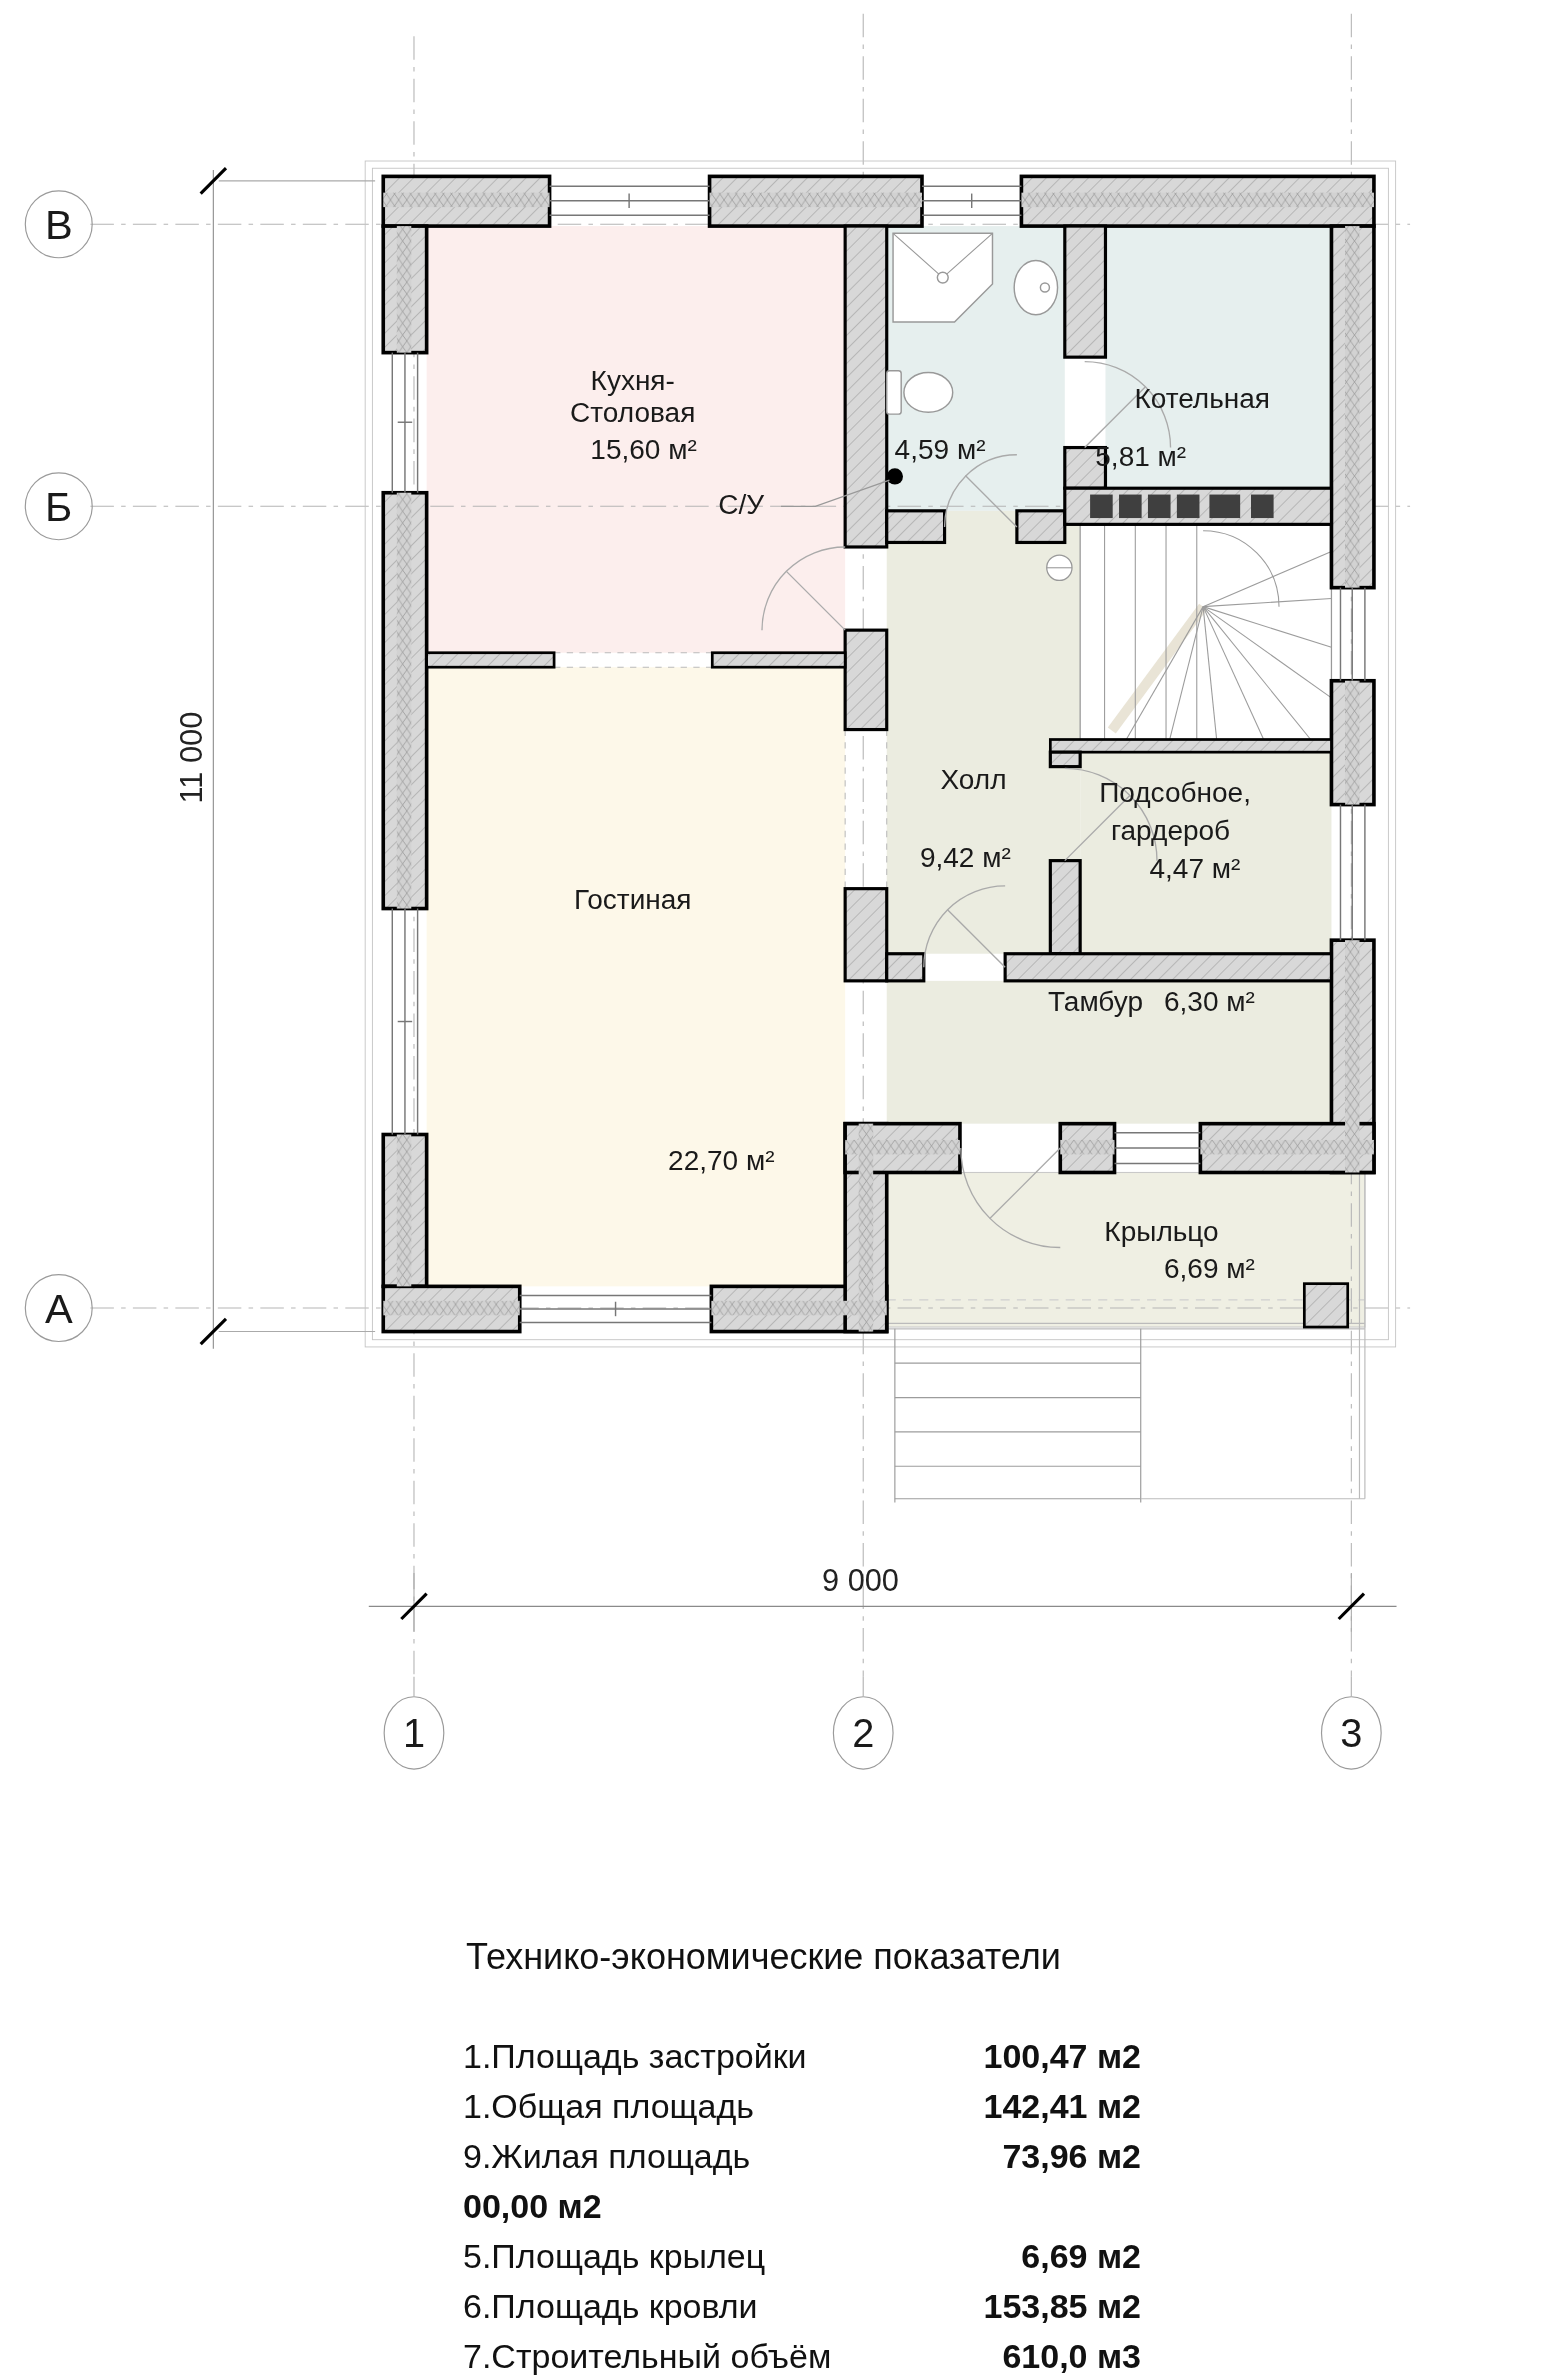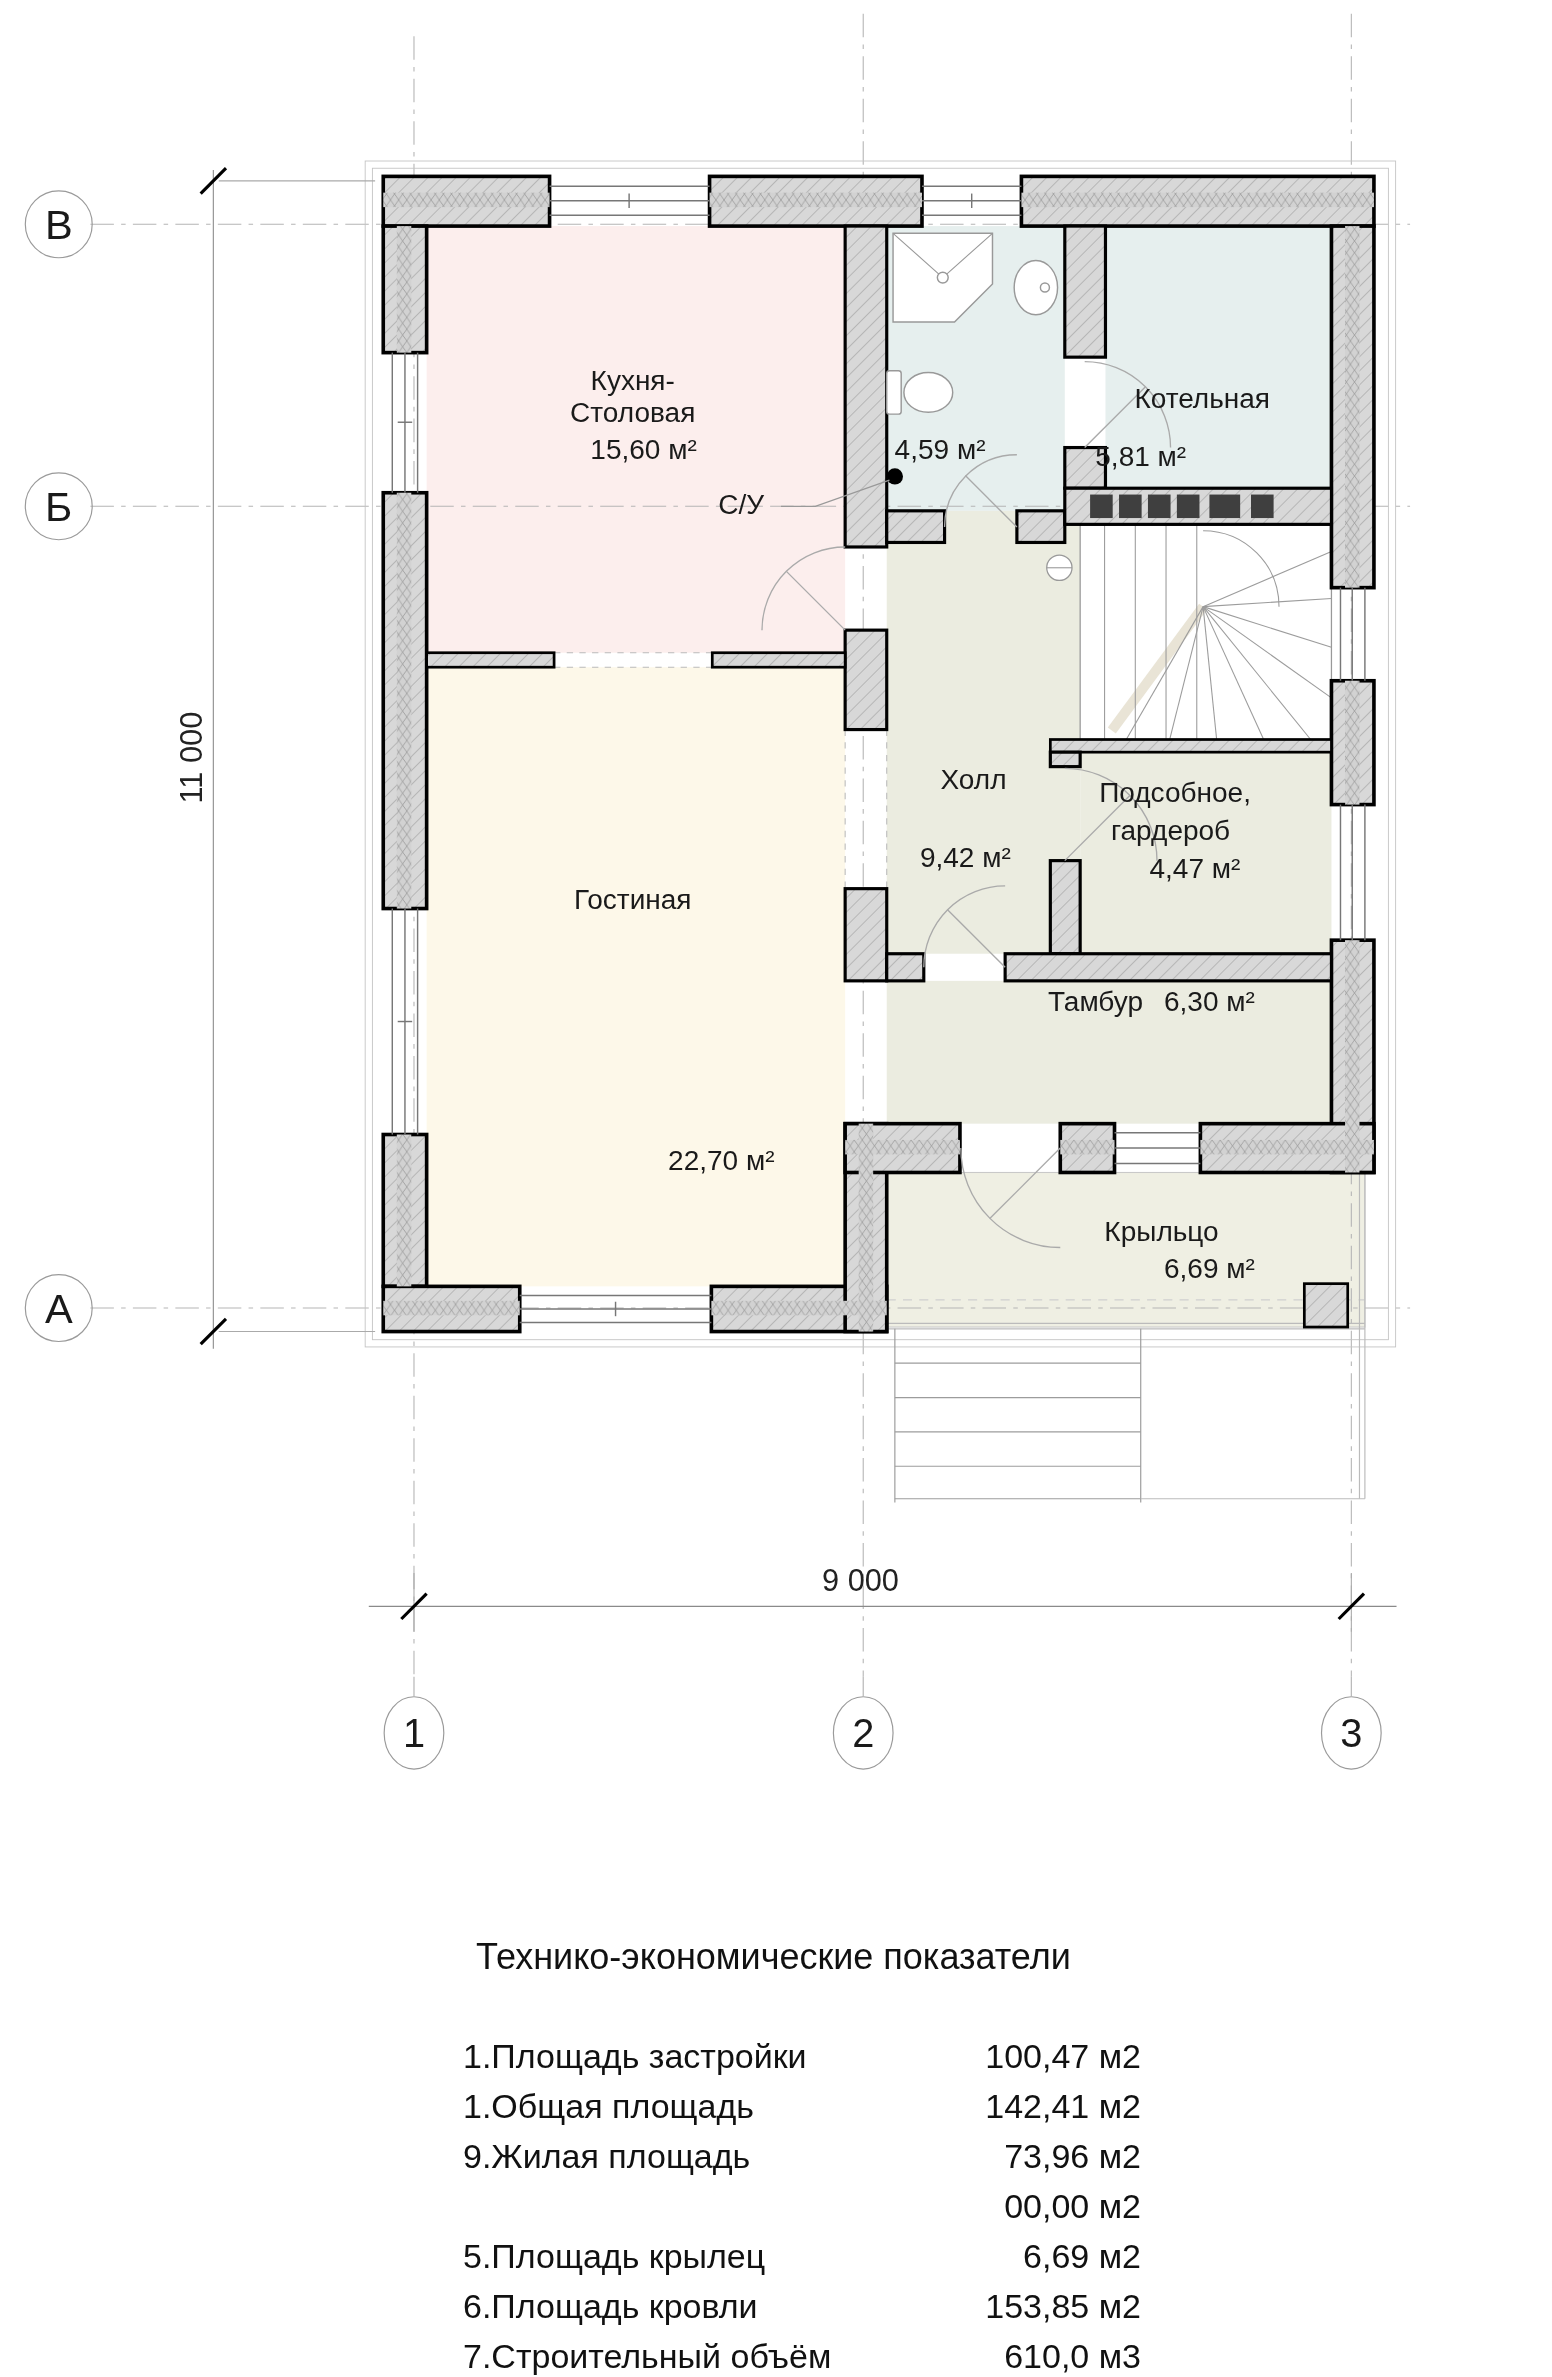--- a/index.html
+++ b/index.html
@@ -12,28 +12,28 @@
   .room-label{font-size:31px;}
   .axis-letter{font-size:46px;}
   .axis-number{font-size:44px;}
   .dim-text{font-size:34px;fill:#222;}
   .door{stroke:#aaa;stroke-width:1.5;fill:none;}
   .winline{stroke:#777;stroke-width:1.6;}
   #tech-table{
     position:absolute;left:463px;top:1936px;width:687px;
   }
   #tech-table .t-title{
-    font-size:36px;color:#111;margin-left:13px;white-space:nowrap;
+    font-size:36px;color:#111;margin-left:3px;white-space:nowrap;
   }
   #tech-table .t-rows{margin-top:53px;}
   #tech-table .t-row{
     display:grid;grid-template-columns:1fr auto;width:678px;
     font-size:34px;color:#111;line-height:50px;white-space:nowrap;
   }
-  #tech-table .t-row .val{text-align:right;}
+  #tech-table .t-row .val{font-weight:bold;}
 </style>
 </head>
 <body>
 
 <svg width="1552" height="1799" viewBox="0 0 1717 1990">
   <defs>
     <pattern id="hatch" width="11" height="11" patternUnits="userSpaceOnUse" patternTransform="rotate(45)">
       <rect x="0" y="0" width="11" height="11" fill="#d8d8d8"></rect>
       <line x1="0" y1="0" x2="0" y2="11" stroke="#9e9e9e" stroke-width="1.3"></line>
     </pattern>

